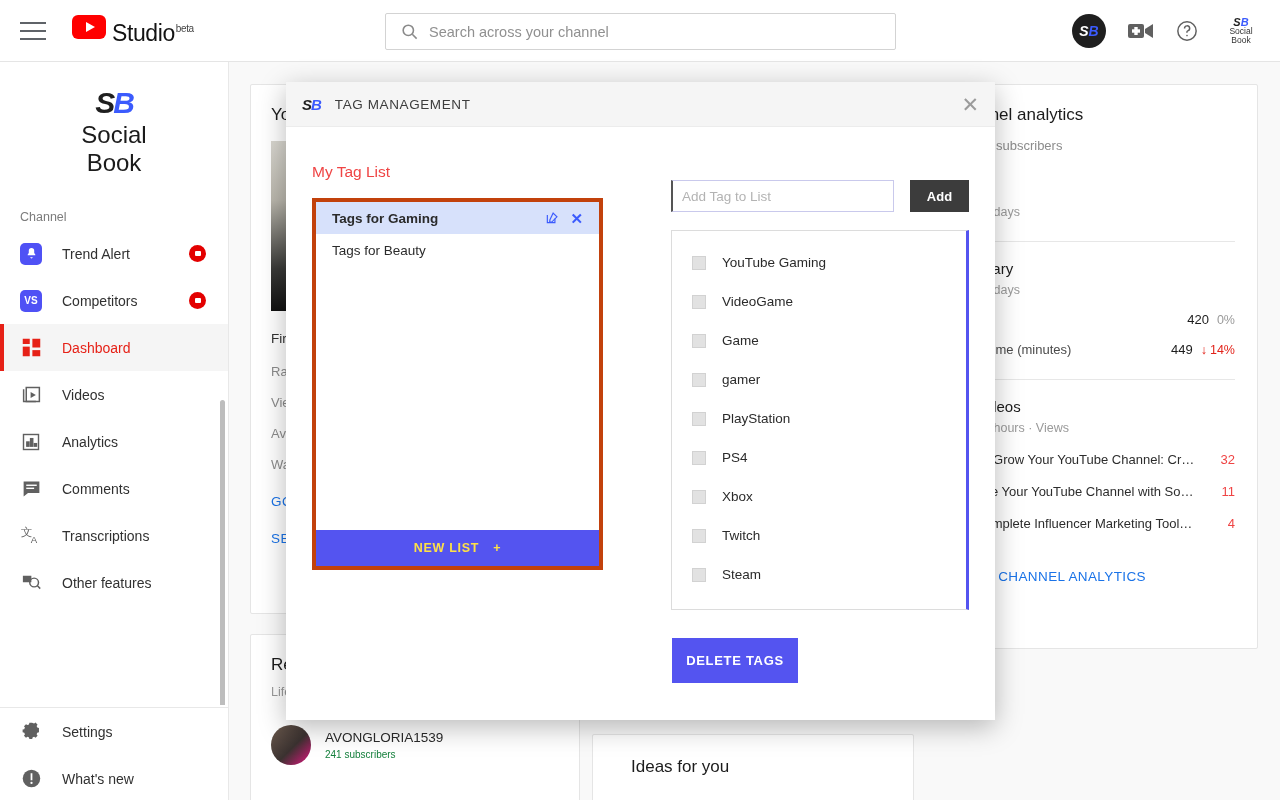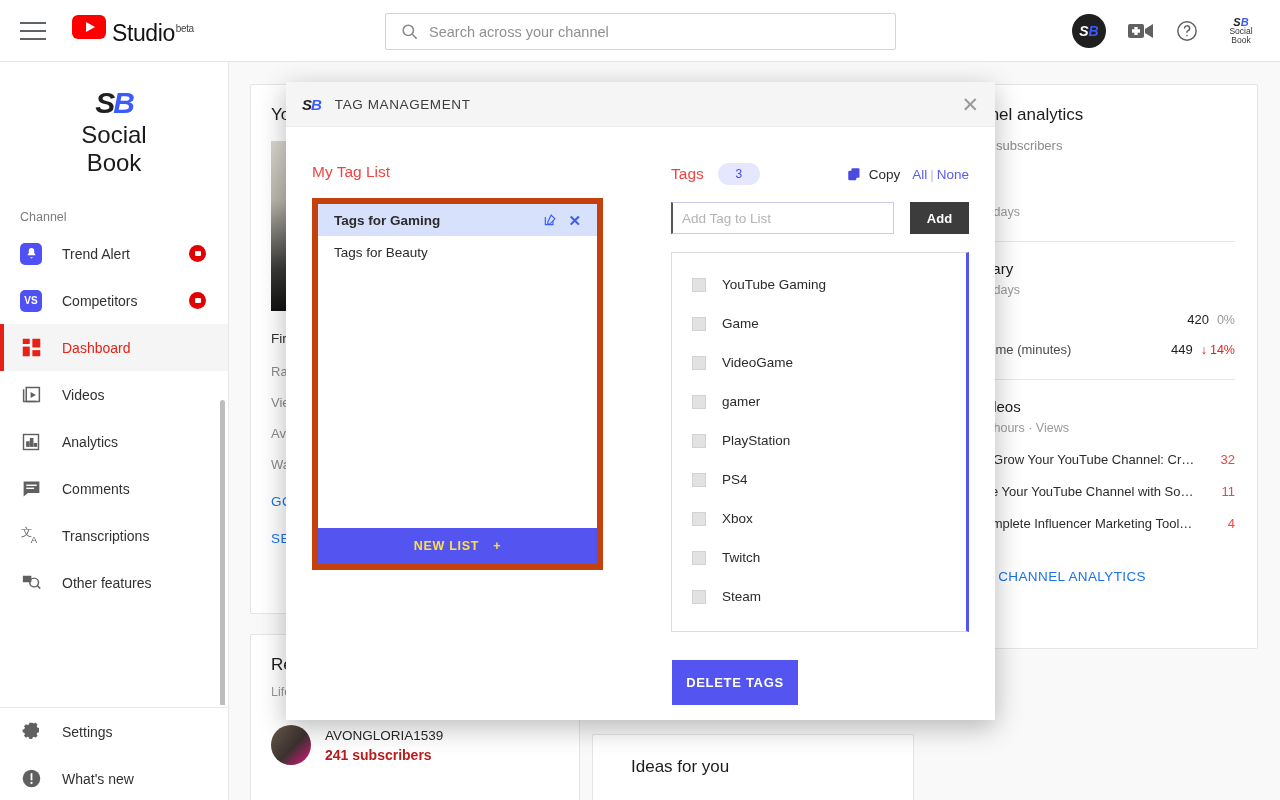--- a/index.html
+++ b/index.html
@@ -88,21 +88,21 @@
     background: linear-gradient(180deg,#d8d6cf 0%,#b9b6ac 35%,#3a3a38 75%,#111 100%); }
   .vid-title { font-size: 13.5px; color: #333; margin-top: 18px; line-height: 19px; }
   .metric-row { font-size: 13px; color: #8c8c8c; margin-top: 16px; }
   .card-link { font-size: 13.5px; color: #1a73e8; letter-spacing: .4px; margin-top: 22px; display:block; cursor:pointer; }
 
   #card-recent { left: 21px; top: 572px; width: 330px; height: 210px; padding: 20px; }
   .sub-row { display: flex; align-items: center; margin-top: 26px; }
   .sub-ava { width: 40px; height: 40px; border-radius: 50%;
     background: linear-gradient(135deg,#6c5a4e 0%,#3b3230 55%,#e0157f 100%); }
   .sub-name { font-size: 13.5px; color: #2b2b2b; }
-  .sub-count { font-size: 14px; color: #b91c1c; margin-top: 4px; font-weight: bold; }
+  .sub-count { font-size: 10px; color: #15803d; margin-top: 4px; }
   .sub-meta { margin-left: 14px; }
 
   #card-ideas { left: 363px; top: 672px; width: 322px; height: 130px; padding: 22px; }
   .ideas-title { font-size: 17px; color: #1c1c1c; margin-left: 16px; }
 
   #card-analytics { left: 697px; top: 22px; width: 332px; height: 565px; padding: 20px 22px; }
   .an-title { font-size: 17px; color: #1c1c1c; }
   .an-sub { font-size: 13px; color: #8c8c8c; margin-top: 13px; }
   .an-big { font-size: 40px; color: #1c1c1c; line-height: 48px; margin-top: 4px; }
   .an-small { font-size: 12.5px; color: #9a9a9a; }
@@ -127,21 +127,21 @@
   .modal-head .mark { font-size: 15px; font-weight: bold; font-style: italic; color: #1f1f1f; letter-spacing: -1px; }
   .modal-head .mark .b { color: #3b5bfd; }
   .modal-title { font-size: 13.5px; color: #3d3d3d; letter-spacing: .6px; margin-left: 14px; }
   .modal-close { margin-left: auto; font-size: 21px; color: #9b9b9b; cursor: pointer; line-height: 1; }
 
   .modal-body { display: flex; padding: 36px 26px 0 26px; }
   .col-left { width: 292px; }
   .col-right { margin-left: 68px; width: 299px; }
   .panel-label { font-size: 15.5px; color: #ef4444; }
 
-  .taglist-box { margin-top: 17px; border: 6px solid #c2410c; height: 372px; position: relative;
+  .taglist-box { margin-top: 17px; border: 4px solid #c2410c; height: 372px; position: relative;
     display: flex; flex-direction: column; }
   .tl-items { flex: 1; overflow: hidden; }
   .tl-item { height: 32px; display: flex; align-items: center; padding: 0 16px 0 16px;
     font-size: 13.5px; color: #2b2b2b; cursor: pointer; }
   .tl-item.sel { background: #d7e1fb; font-weight: bold; }
   .tl-actions { margin-left: auto; display: flex; align-items: center; gap: 11px; }
   .tl-edit, .tl-del { color: #3b5bfd; cursor: pointer; display:flex; }
   .tl-del { font-size: 15px; font-weight: bold; line-height: 1; }
   .newlist-btn { height: 36px; background: #5454f0; color: #fde047; display:flex;
     align-items:center; justify-content:center; gap: 14px; font-size: 12.5px;
@@ -439,54 +439,38 @@
               </div>
             </div>
             <div class="newlist-btn">
               <span>NEW LIST</span>
               <span>+</span>
             </div>
           </div>
         </div>
 
         <div class="col-right">
-          <div class="tags-head">
-            <span class="panel-label">Tags</span>
-            <span class="tags-count">3</span>
-            <span class="tags-head-right">
-              <span class="copy-btn">
-                <span class="copy-icon">
-                  <svg width="15" height="15" viewBox="0 0 24 24" fill="currentColor">
-                      <rect x="2" y="6" width="13" height="15" rx="2"></rect>
-                      <rect x="7" y="2" width="13" height="15" rx="2"></rect>
-                    </svg>
-                </span>
-                <span>Copy</span>
-              </span>
-              <span class="alln"><span>All</span><span class="sep">|</span><span>None</span></span>
-            </span>
-          </div>
 
           <div class="addrow">
             <input class="add-input" placeholder="Add Tag to List" style="">
             <div class="add-btn">Add</div>
           </div>
 
           <div class="tags-box">
             <div class="tag-row">
                 <span class="tag-cb"></span>
                 <span class="tag-name">YouTube Gaming</span>
               </div>
             <div class="tag-row">
                 <span class="tag-cb"></span>
+                <span class="tag-name">VideoGame</span>
+              </div>
+            <div class="tag-row">
+                <span class="tag-cb"></span>
                 <span class="tag-name">Game</span>
-              </div>
-            <div class="tag-row">
-                <span class="tag-cb"></span>
-                <span class="tag-name">VideoGame</span>
               </div>
             <div class="tag-row">
                 <span class="tag-cb"></span>
                 <span class="tag-name">gamer</span>
               </div>
             <div class="tag-row">
                 <span class="tag-cb"></span>
                 <span class="tag-name">PlayStation</span>
               </div>
             <div class="tag-row">

